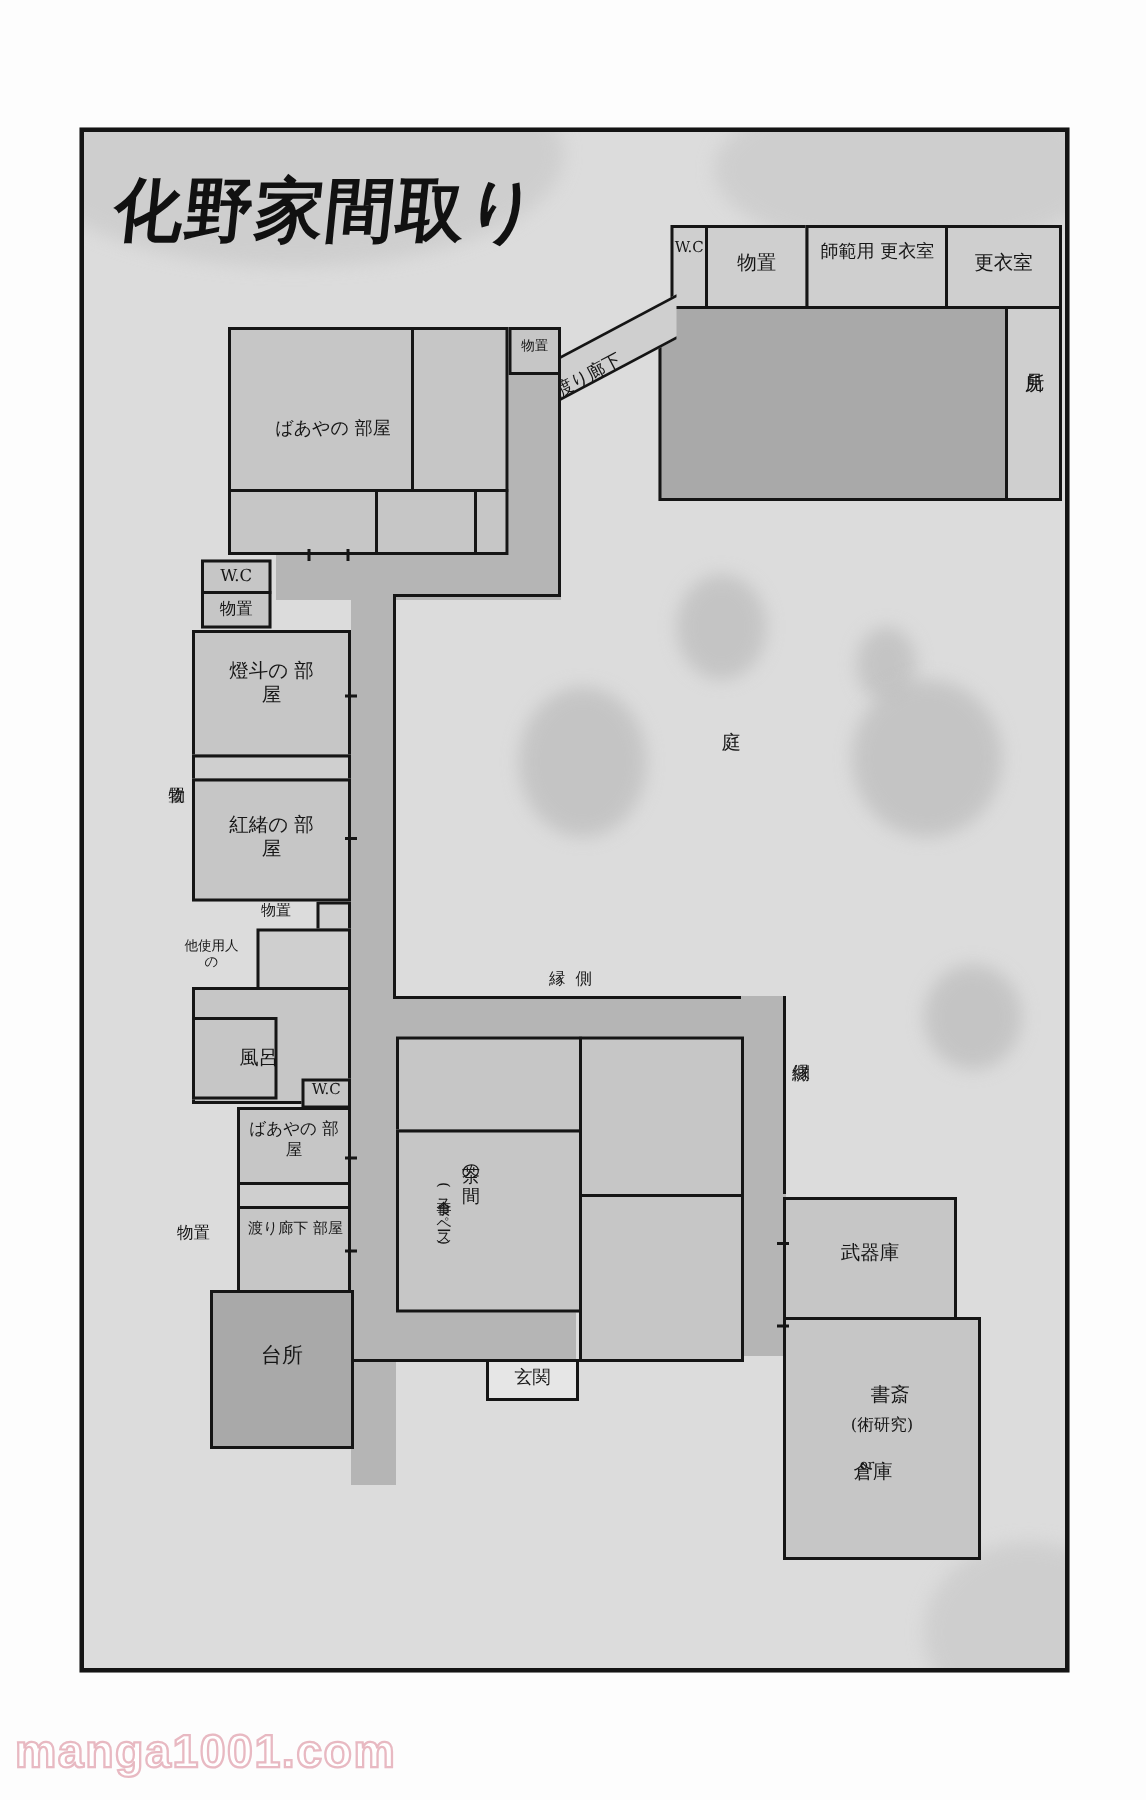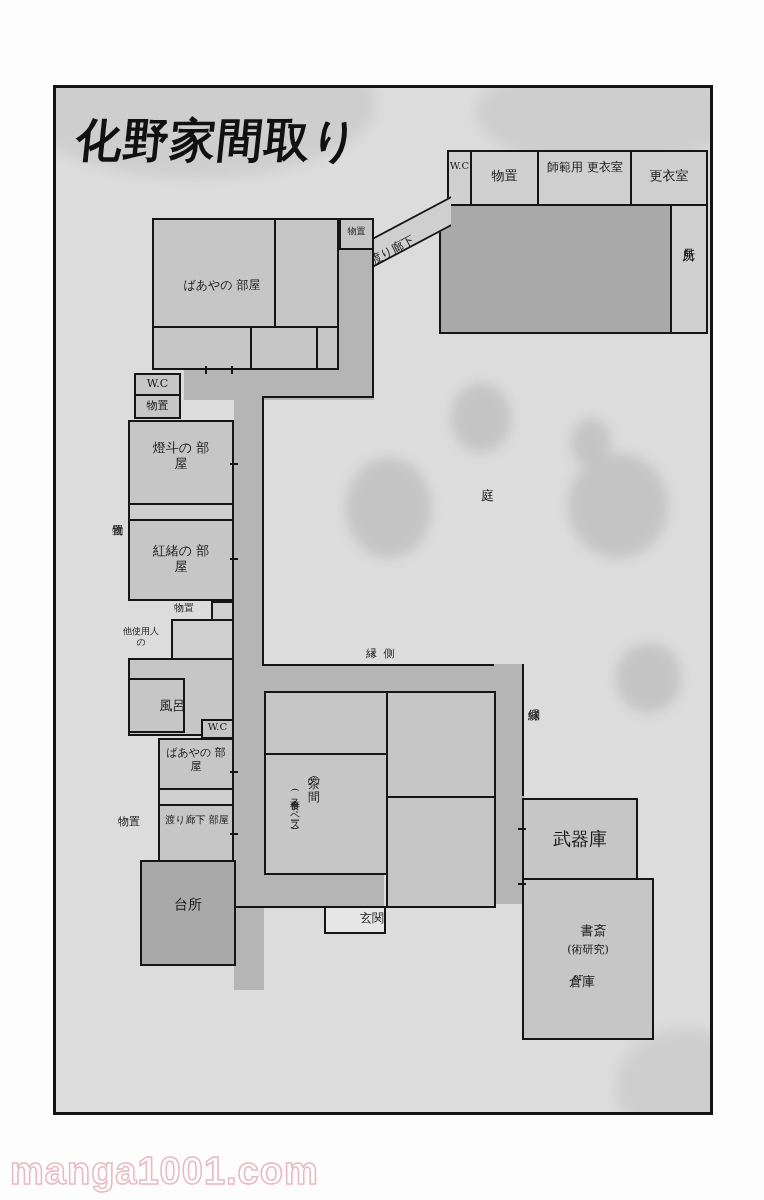--- a/index.html
+++ b/index.html
@@ -27,21 +27,21 @@
   }
   .vlbl { writing-mode: vertical-rl; }
   .title {
     position: absolute; left: 20px; top: 22px; font-family: "DejaVu Serif", serif;
     font-weight: bold; font-size: 46px; letter-spacing: 1px; color: #111;
     transform: skewX(-6deg);
   }
   .tick { position: absolute; background: #151515; }
   .watermark {
     position: absolute; left: 10px; top: 1150px; font-family: "Liberation Sans", sans-serif;
-    font-weight: bold; font-size: 38px; color: #fff; letter-spacing: 1px;
+    font-weight: bold; font-size: 31px; color: #fff; letter-spacing: 1px;
     -webkit-text-stroke: 1.5px #e8b9c2; text-shadow: 0 0 1px #f2d3d9;
   }
   .line { position: absolute; background: #151515; }
 </style>
 </head>
 <body>
 
 <div class="panel">
 
   <div class="blob light" style="left:-40px;top:-60px;width:360px;height:150px;"></div>
@@ -139,24 +139,24 @@
   <div class="lbl" style="left:84px;top:808px;width:96px;font-size:14px;">台所</div>
 
   <div class="room mid" style="left:208px;top:603px;width:124px;height:64px;"></div>
   <div class="room mid" style="left:208px;top:665px;width:124px;height:122px;"></div>
   <div class="lbl" style="left:250px;top:680px;writing-mode:vertical-rl;font-size:12px;">茶の間</div>
   <div class="lbl" style="left:232px;top:700px;writing-mode:vertical-rl;font-size:10px;">(食事スペース)</div>
   <div class="room mid" style="left:330px;top:603px;width:110px;height:107px;"></div>
   <div class="room mid" style="left:330px;top:708px;width:110px;height:112px;"></div>
 
   <div class="room white" style="left:268px;top:818px;width:62px;height:28px;"></div>
-  <div class="lbl" style="left:268px;top:823px;width:62px;font-size:12px;margin-left:17px;">玄関</div>
+  <div class="lbl" style="left:268px;top:823px;width:62px;font-size:12px;">玄関</div>
 
   <div class="room mid" style="left:466px;top:710px;width:116px;height:82px;"></div>
-  <div class="lbl" style="left:466px;top:740px;width:116px;font-size:18px;">武器庫</div>
+  <div class="lbl" style="left:466px;top:740px;width:116px;font-size:13px;">武器庫</div>
 
   <div class="room mid" style="left:466px;top:790px;width:132px;height:162px;"></div>
   <div class="lbl" style="left:466px;top:835px;width:143px;font-size:13px;">書斎</div>
   <div class="lbl" style="left:466px;top:855px;width:132px;font-size:11px;">(術研究)</div>
   <div class="lbl" style="left:466px;top:884px;width:112px;font-size:9px;">or</div>
   <div class="lbl" style="left:466px;top:886px;width:120px;font-size:13px;">倉庫</div>
 
   <div class="lbl" style="left:425px;top:400px;font-size:13px;">庭</div>
 
   <div class="tick" style="left:174px;top:375px;width:8px;height:2px;"></div>

